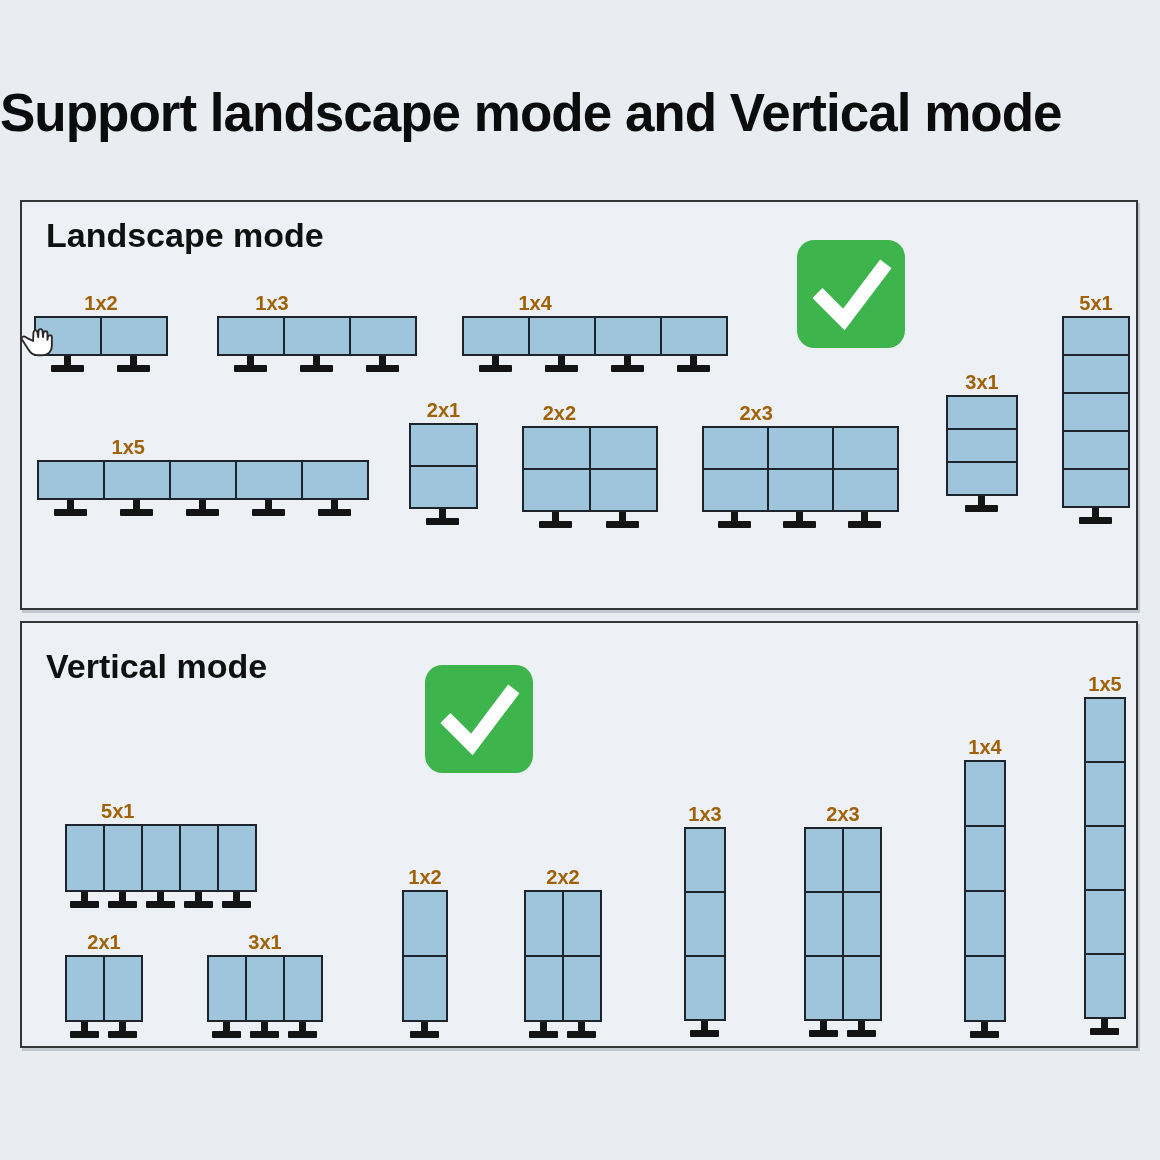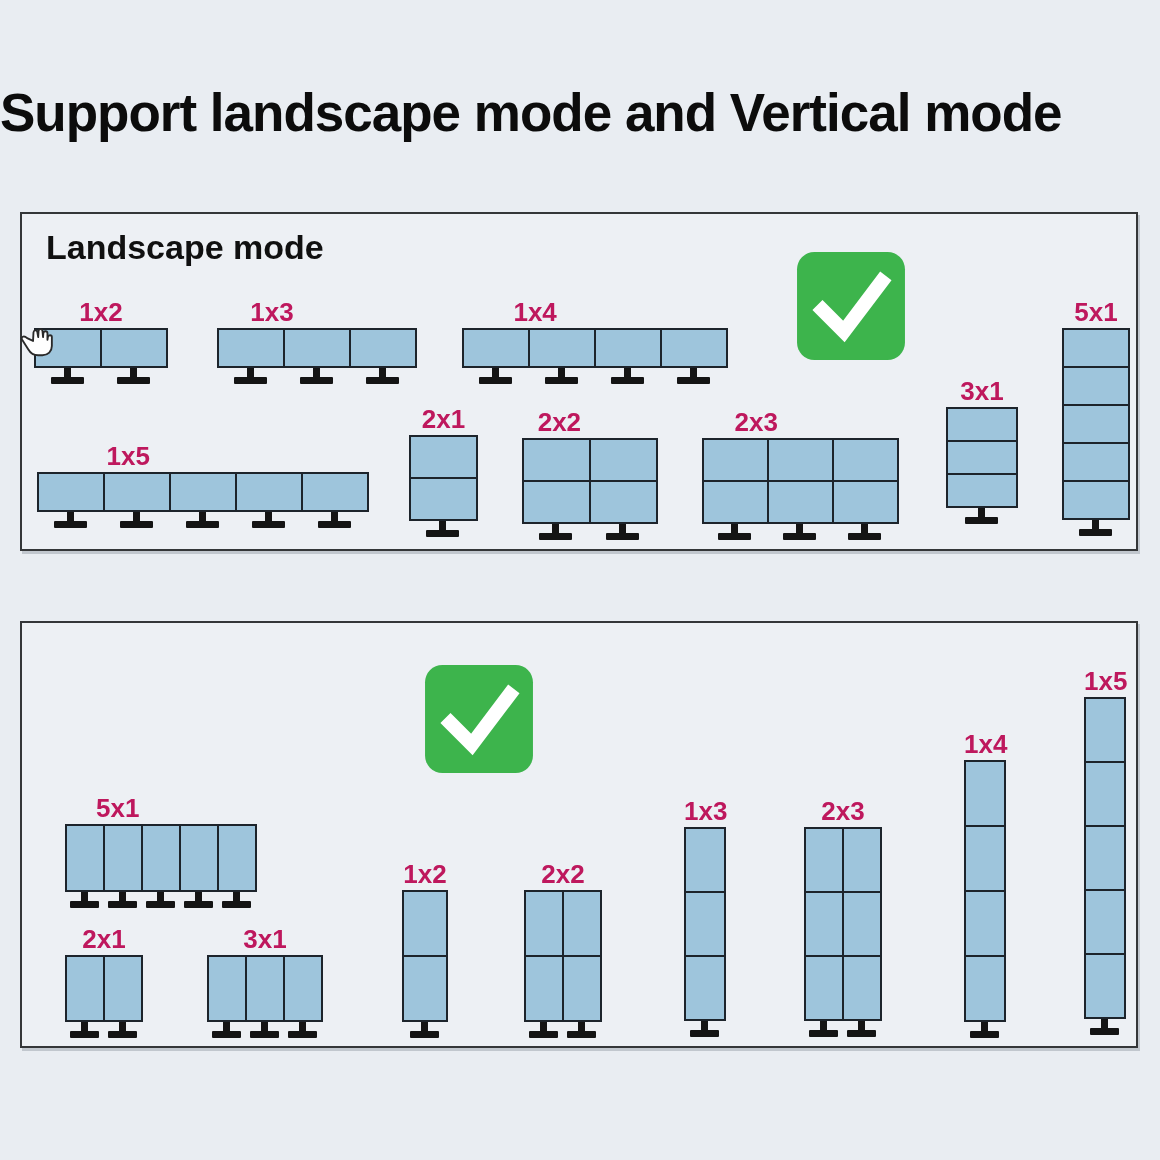--- a/index.html
+++ b/index.html
@@ -15,40 +15,40 @@
     position:absolute; top:82px; left:0; width:1160px;
     font-size:53px; font-weight:bold;
     letter-spacing:-1px; color:#0c0c0c; white-space:nowrap;
   }
   .panel {
     position:absolute; left:20px; width:1118px;
     background:#edf0f4;
     border:2.5px solid #343638;
     box-shadow:2px 3px 0 rgba(120,130,140,.35);
   }
-  .panel-landscape { top:212px; height:339px; }
+  .panel-landscape { top:200px; height:410px; }
   .panel-vertical  { top:621px; height:427px; }
   .panel-heading {
     position:absolute; font-size:34px; font-weight:bold; color:#101010;
     letter-spacing:0;
   }
   .panel-landscape .panel-heading { left:24px; top:14px; }
   .panel-vertical  .panel-heading { left:24px; top:24px; }
   .check {
     position:absolute; width:112px; height:112px;
   }
   .panel-landscape .check { left:773px; top:36px; }
   .panel-vertical  .check { left:401px; top:40px; }
 
   
   .cfg { position:absolute; display:flex; flex-direction:column; align-items:flex-start; }
   .cfg-label {
     position:absolute; bottom:100%; left:0; right:0;
     margin-bottom:3px; text-align:center;
-    font-size:26px; font-weight:bold; color:#be185d; line-height:1;
+    font-size:20px; font-weight:bold; color:#a16207; line-height:1;
   }
   .lab-left .cfg-label { right:45%; }
   .mgrid { border:1px solid #1d242b; display:inline-block; background:#1d242b; }
   .mrow { display:flex; }
   .mon {
     width:var(--mw); height:var(--mh);
     background:#9ec5dc;
     border:1.5px solid #1d242b;
   }
   .stands { display:flex; }
@@ -290,20 +290,21 @@
       <div class="stands">
         <div class="stand">
           <div class="neck"></div>
           <div class="base"></div>
         </div>
       </div>
     </div>
 </section>
 
 <section class="panel panel-vertical">
+  <div class="panel-heading">Vertical mode</div>
 
   <svg class="check" viewBox="0 0 110 110">
     <rect x="2" y="2" width="106" height="106" rx="17" fill="#3db44c"></rect>
     <path d="M27 59 L48 80 L85 31" stroke="#ffffff" stroke-width="14" fill="none" stroke-linecap="square" stroke-linejoin="miter"></path>
   </svg>
 
   <div class="cfg lab-left" style="left:43px;  top:201px; --mw:38px; --mh:66px;">
       <div class="cfg-label">5x1</div>
       <div class="mgrid">
         <div class="mrow">

